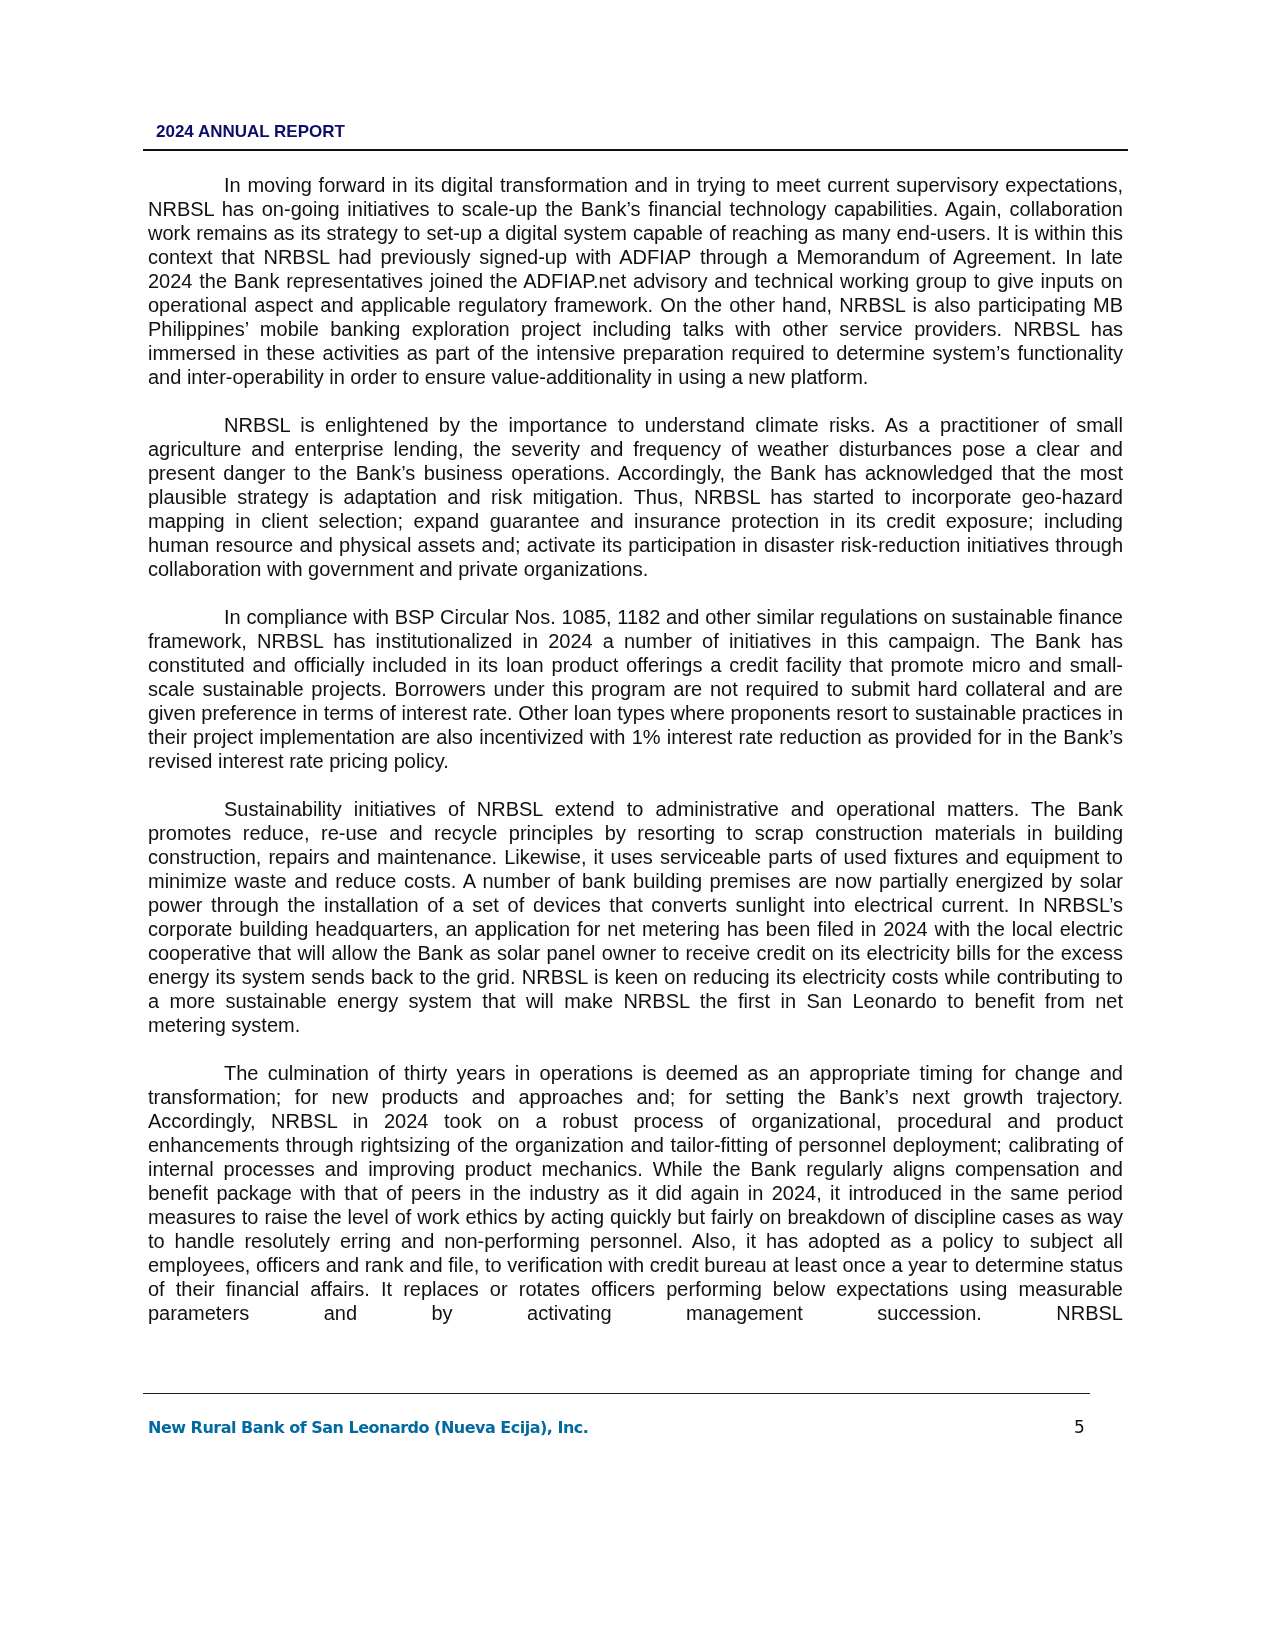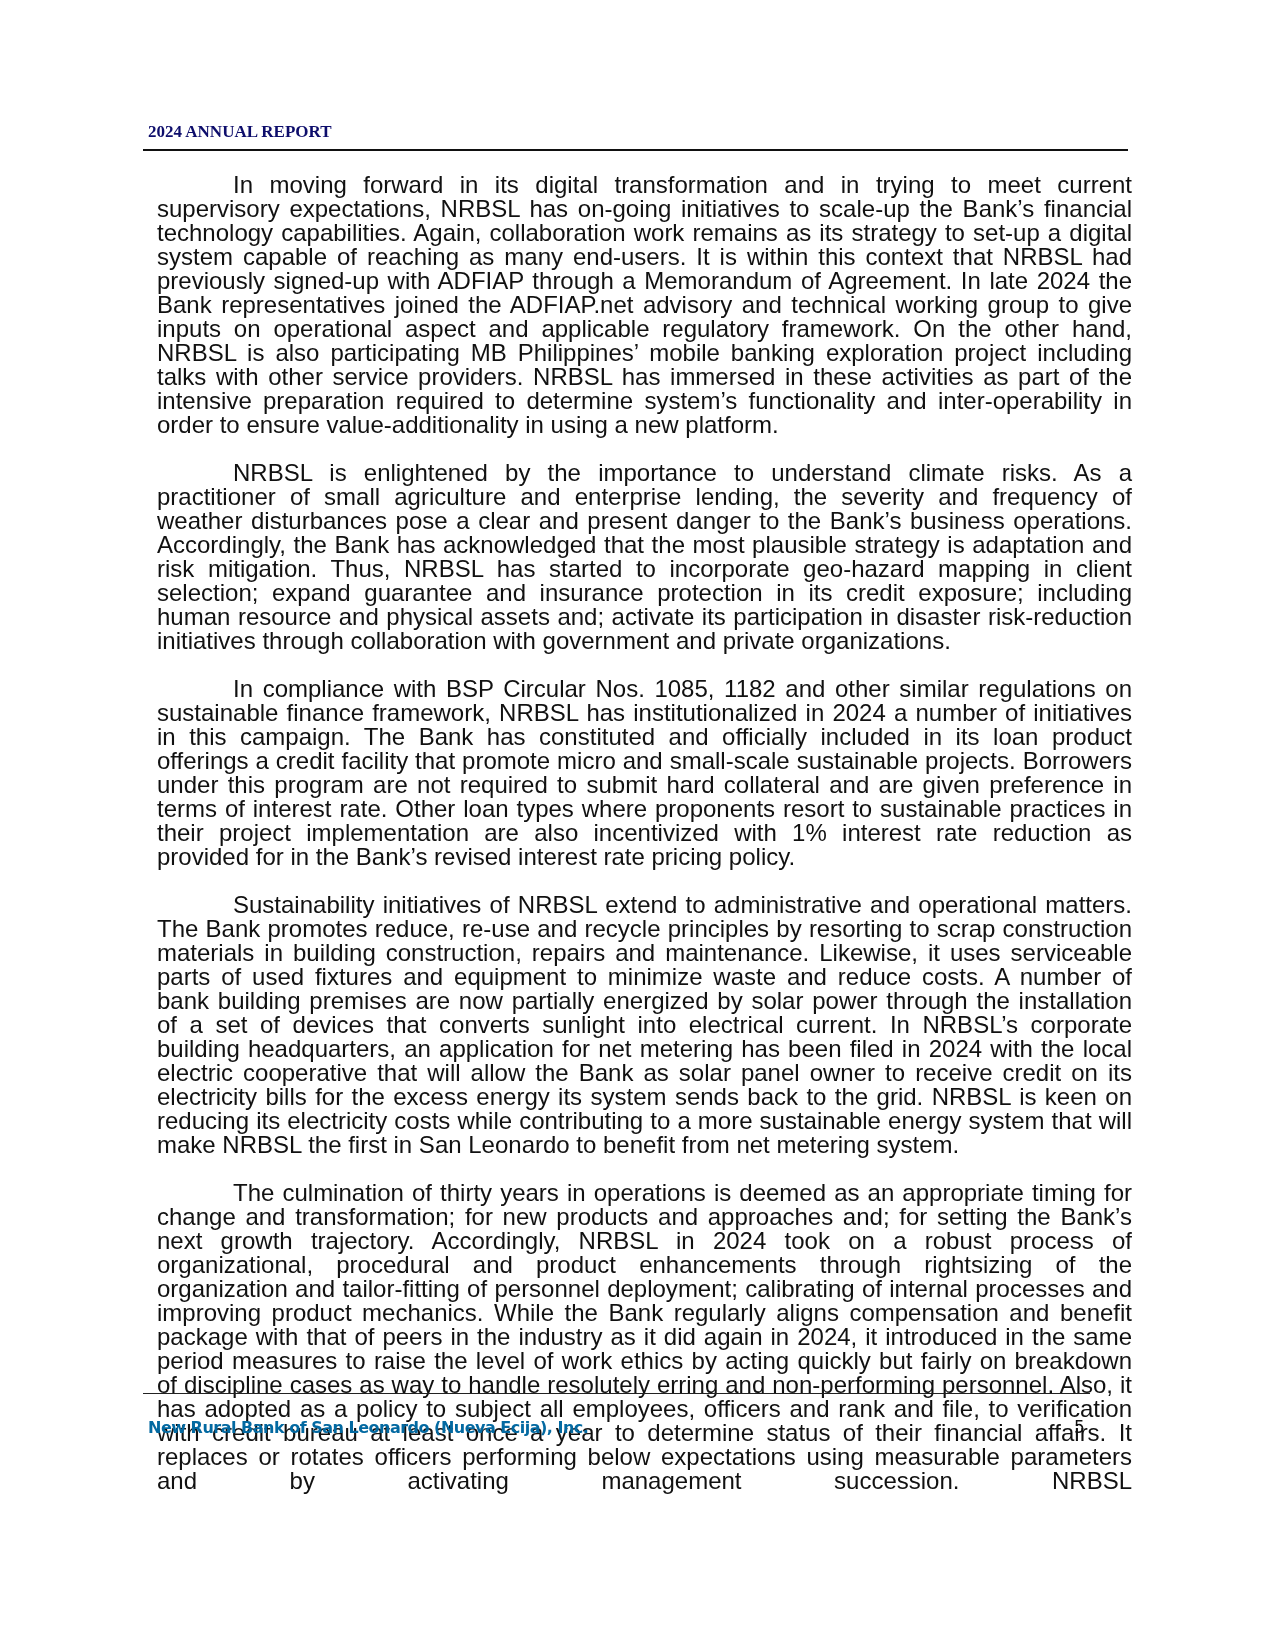--- a/index.html
+++ b/index.html
@@ -1,28 +1,28 @@
 <!DOCTYPE html>
 <html><head>
 <meta charset="utf-8">
 <style>
   html, body { margin: 0; padding: 0; background: #ffffff; }
   body { width: 1275px; height: 1650px; position: relative; overflow: hidden; }
   .header-title {
-    position: absolute; left: 148px; top: 122px;
-    font-family: Liberation Serif, serif; font-weight: bold; font-size: 17px;
+    position: absolute; left: 156px; top: 122px;
+    font-family: Liberation Sans, sans-serif; font-weight: bold; font-size: 17px;
     color: #0d0d6b; letter-spacing: 0px;
   }
   .header-rule {
     position: absolute; left: 143px; top: 149px; width: 985px; height: 0;
     border-top: 2px solid #111;
   }
   .body-text {
-    position: absolute; left: 157px; top: 173px; width: 975px;
-    font-family: "Liberation Sans", sans-serif; font-size: 24px; line-height: 24px;
+    position: absolute; left: 148px; top: 173px; width: 975px;
+    font-family: "Liberation Sans", sans-serif; font-size: 20px; line-height: 24px;
     color: #111; text-align: justify;
   }
   .body-text p { margin: 0 0 24px 0; text-indent: 76px; }
   .body-text p.last { margin-bottom: 0; text-align-last: justify; margin-top: 16px; }
   .footer-rule {
     position: absolute; left: 143px; top: 1393px; width: 947px; height: 0;
     border-top: 1.5px solid #222;
   }
   .footer-org {
     position: absolute; left: 148px; top: 1418px;

